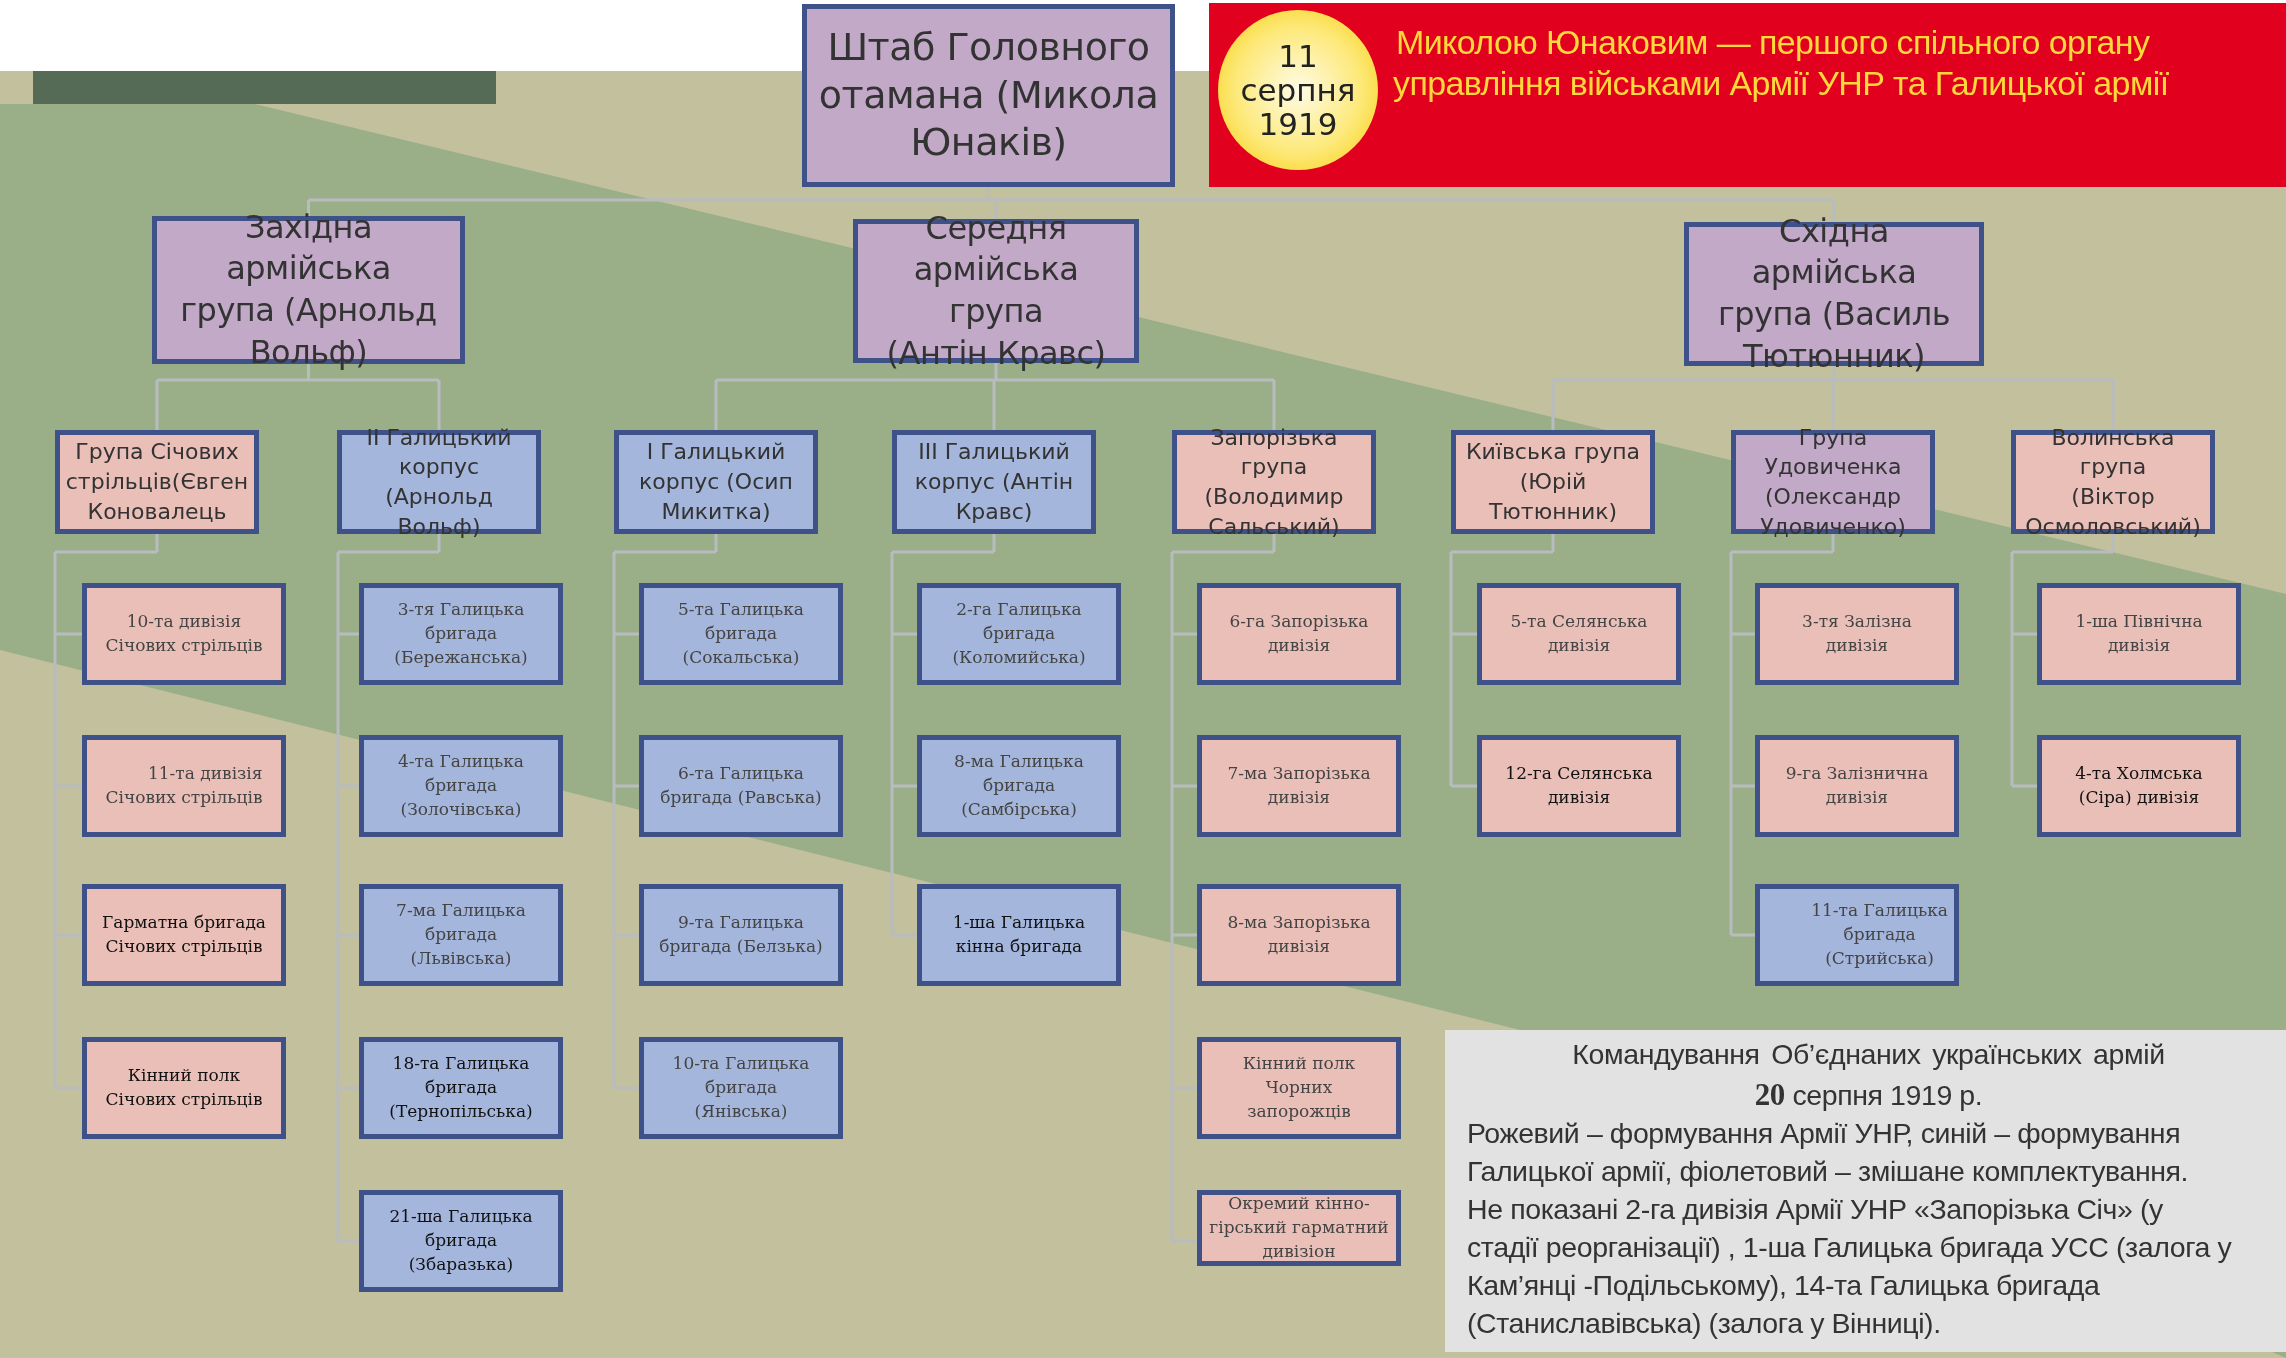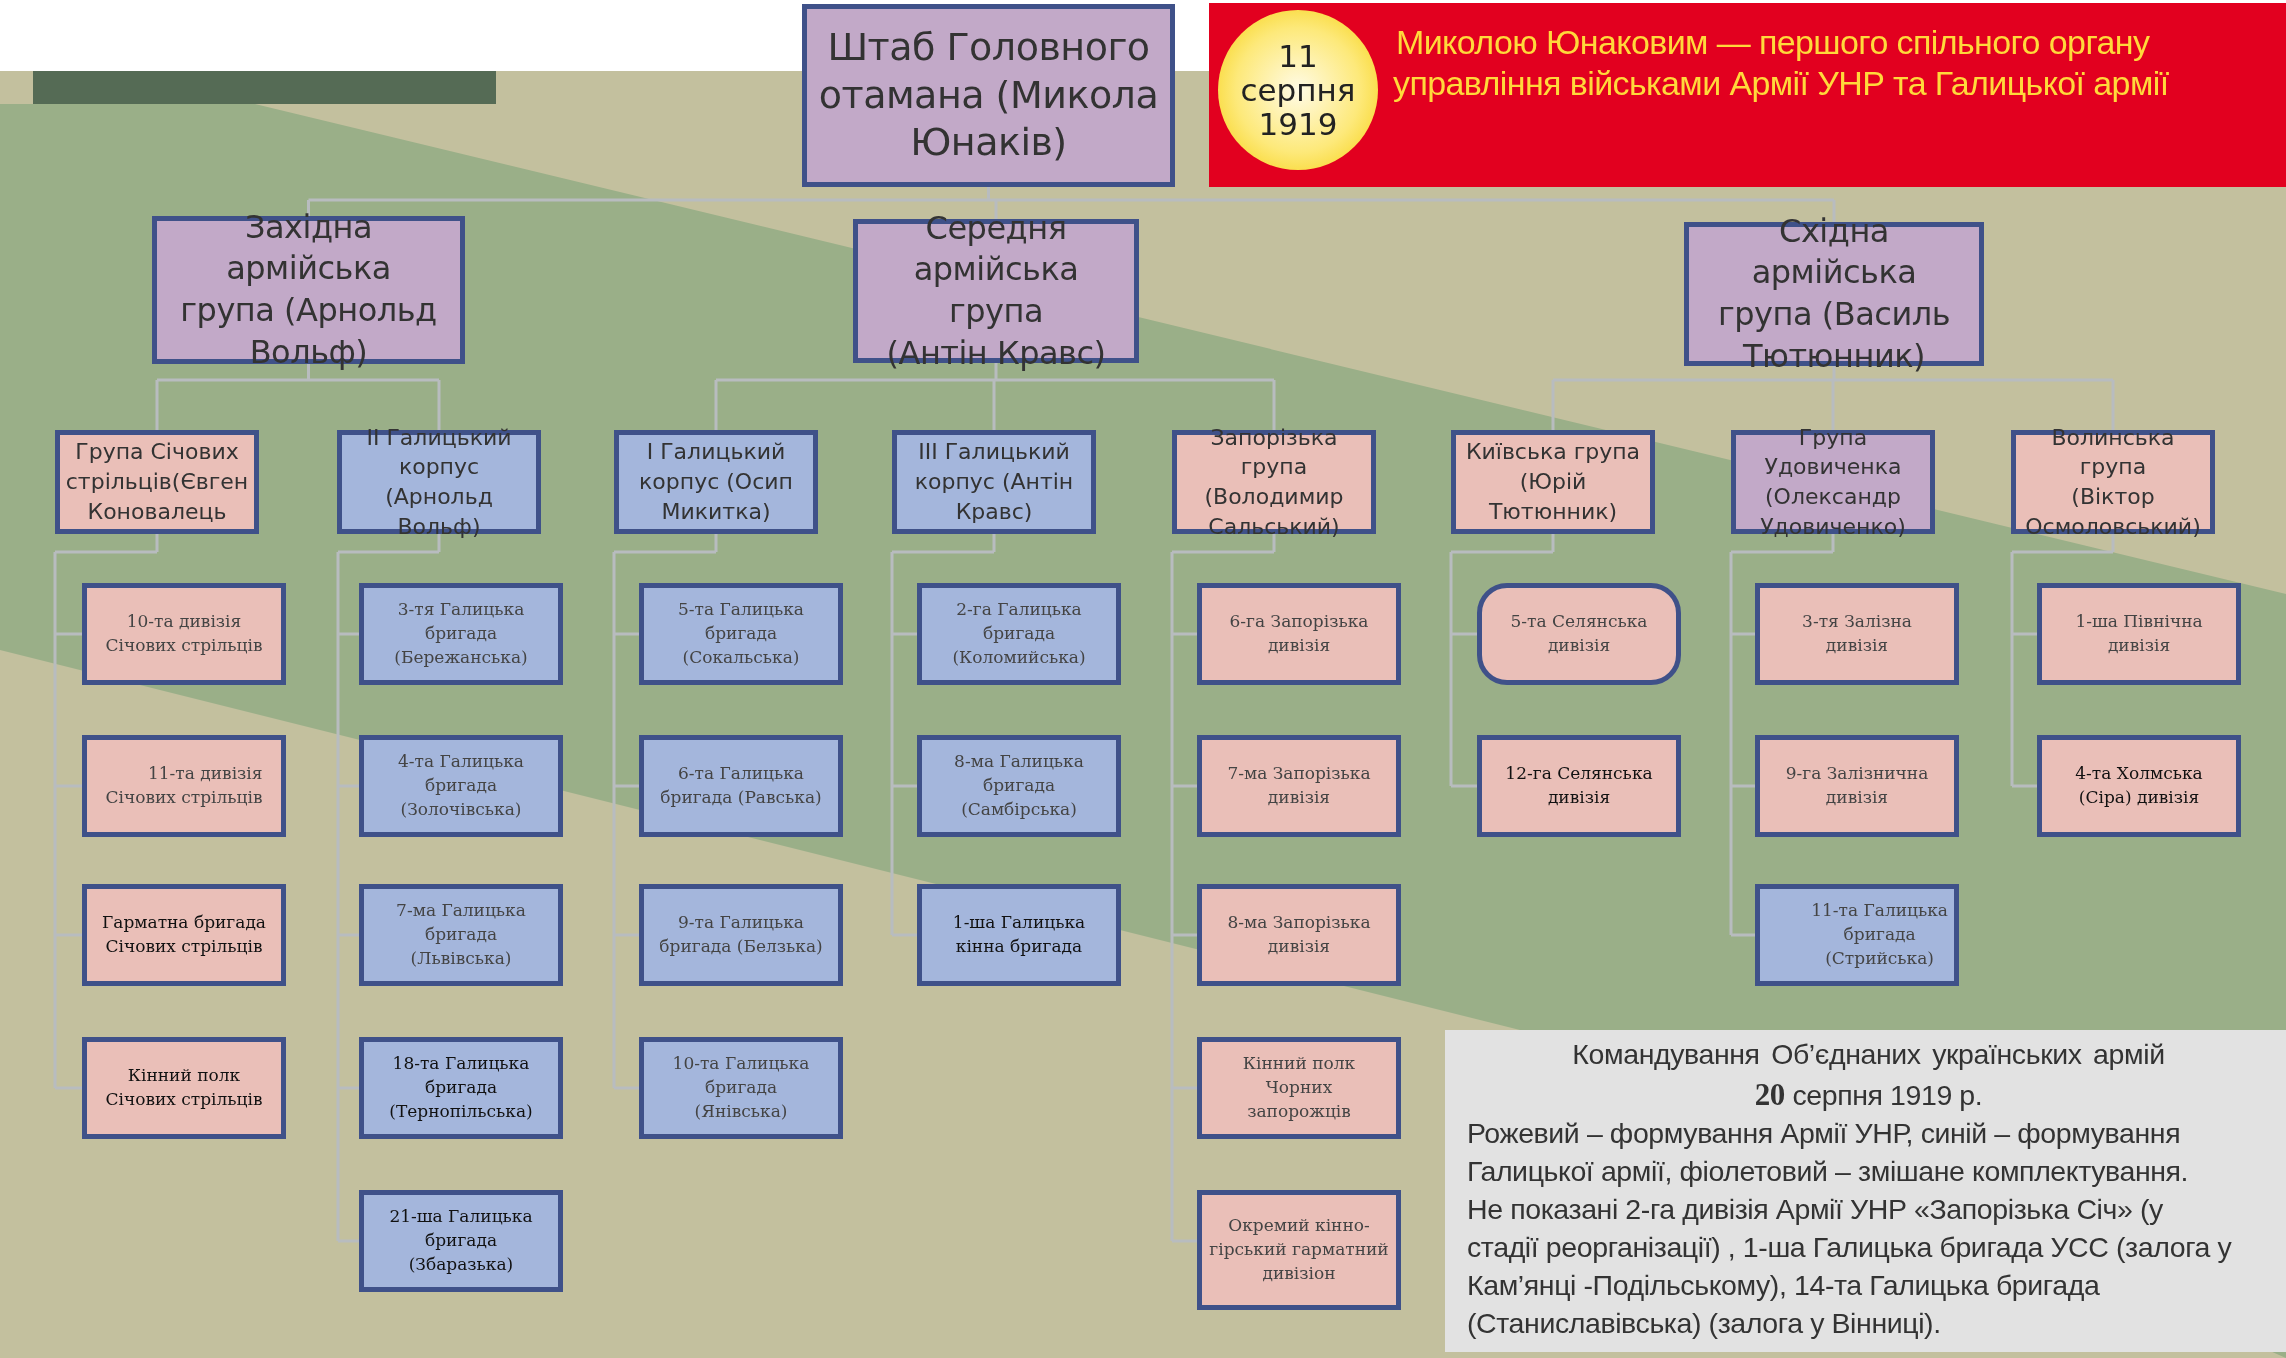--- a/index.html
+++ b/index.html
@@ -333,41 +333,41 @@
         <span>дивізія</span>
       </div>
     </div>
     <div class="box unr unit" style="left: 1197px; top: 1037px; width: 204px; height: 102px;">
       <div>
         <span>Кінний полк</span>
         <span>Чорних</span>
         <span>запорожців</span>
       </div>
     </div>
-    <div class="box unr unit" style="left: 1197px; top: 1190px; width: 204px; height: 120px; align-items: center;">
+    <div class="box unr unit" style="left: 1197px; top: 1190px; width: 204px; height: 76px; align-items: center;">
       <div>
         <span>Окремий кінно-</span>
         <span>гірський гарматний</span>
         <span>дивізіон</span>
       </div>
     </div>
     <div class="box mixed army" style="left: 1684px; top: 222px; width: 300px; height: 144px;">
       <div>
         <span>Східна армійська</span>
         <span>група (Василь</span>
         <span>Тютюнник)</span>
       </div>
     </div>
     <div class="box unr corps" style="left: 1451px; top: 430px; width: 204px; height: 104px;">
       <div>
         <span>Київська група</span>
         <span>(Юрій Тютюнник)</span>
       </div>
     </div>
-    <div class="box unr unit" style="left: 1477px; top: 583px; width: 204px; height: 102px; border-radius: 30px;">
+    <div class="box unr unit" style="left: 1477px; top: 583px; width: 204px; height: 102px;">
       <div>
         <span>5-та Селянська</span>
         <span>дивізія</span>
       </div>
     </div>
     <div class="box unr unit dark" style="left: 1477px; top: 735px; width: 204px; height: 102px;">
       <div>
         <span>12-га Селянська</span>
         <span>дивізія</span>
       </div>

